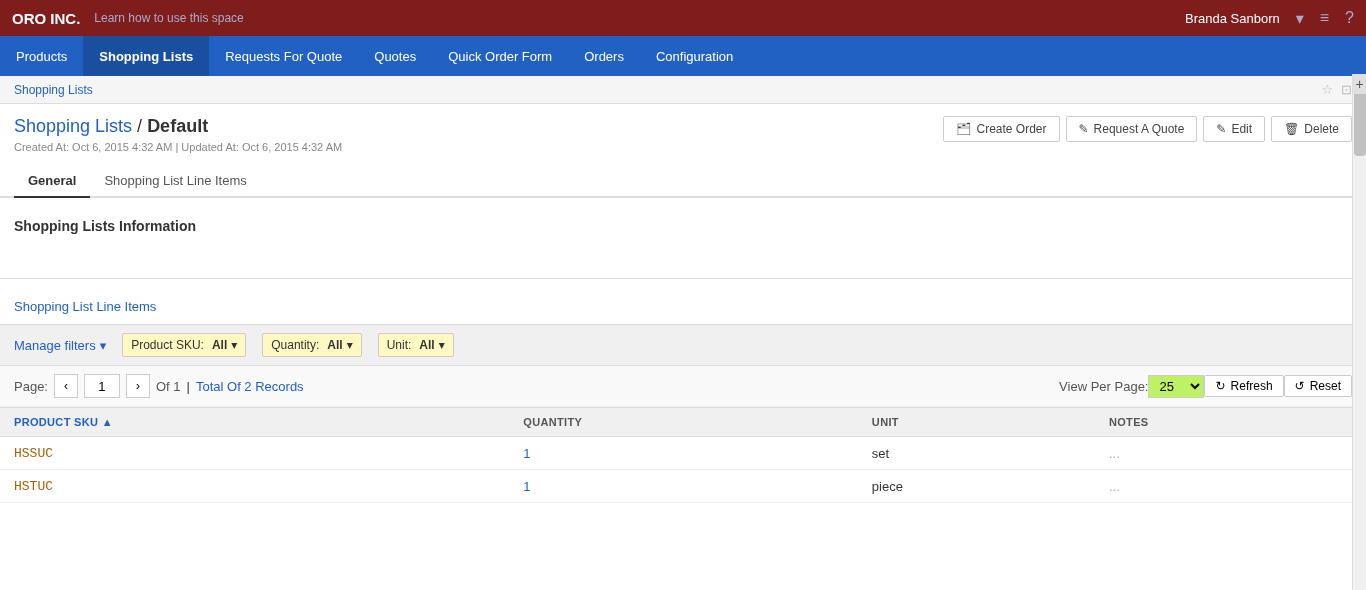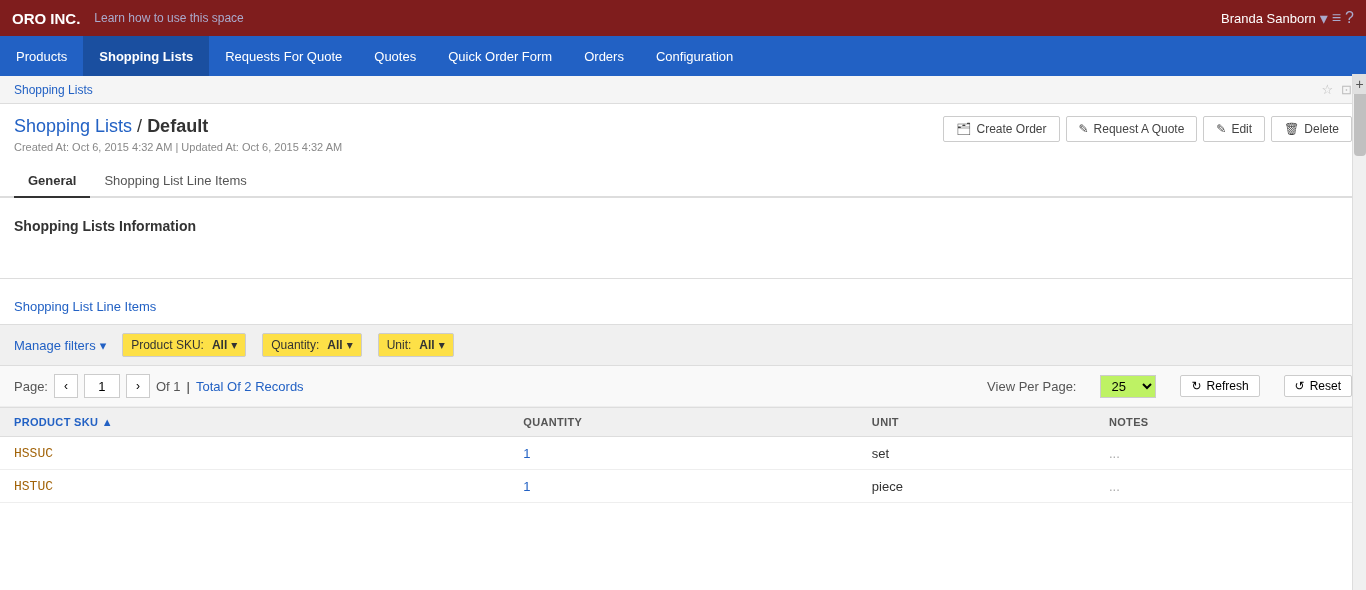--- a/index.html
+++ b/index.html
@@ -10,21 +10,21 @@
       background: #7f1d1d;
       display: flex;
       align-items: center;
       justify-content: space-between;
       padding: 0 12px;
       height: 36px;
     }
     .top-bar-left { display: flex; align-items: center; gap: 14px; }
     .logo { color: #fff; font-weight: bold; font-size: 15px; }
     .learn-link { color: #aac; font-size: 12px; }
-    .top-bar-right { display: flex; align-items: center; gap: 4px; }
+    .top-bar-right { display: flex; align-items: center; gap: 16px; }
     .user-name { color: #fff; font-size: 13px; }
     .top-icon { color: #aac; font-size: 16px; cursor: pointer; }
 
     
     .nav-bar {
       background: #2261c4;
       display: flex;
       align-items: stretch;
       height: 40px;
     }
@@ -127,21 +127,21 @@
       cursor: pointer;
       font-size: 13px;
       display: flex;
       align-items: center;
       gap: 4px;
       background: none;
       border: none;
     }
     .filter-select {
       border: 1px solid #ccc;
-      background: #fde047;
+      background: #fef9c3;
       padding: 4px 8px;
       font-size: 12px;
       cursor: pointer;
       border-radius: 2px;
       display: flex;
       align-items: center;
       gap: 4px;
     }
 
     
@@ -167,21 +167,21 @@
       justify-content: center;
       font-size: 12px;
     }
     .page-input {
       border: 1px solid #ccc;
       width: 36px;
       height: 24px;
       text-align: center;
       font-size: 13px;
     }
-    .pagination-right { display: flex; align-items: center; gap: 24px; font-size: 13px; }
+    .pagination-right { display: flex; align-items: center; gap: 0; font-size: 13px; }
     .view-per-page-label { color: #555; }
     .per-page-select {
       border: 1px solid #ccc;
       background: #bef264;
       padding: 2px 6px;
       font-size: 13px;
       cursor: pointer;
     }
     .ctrl-btn {
       border: 1px solid #ccc;

